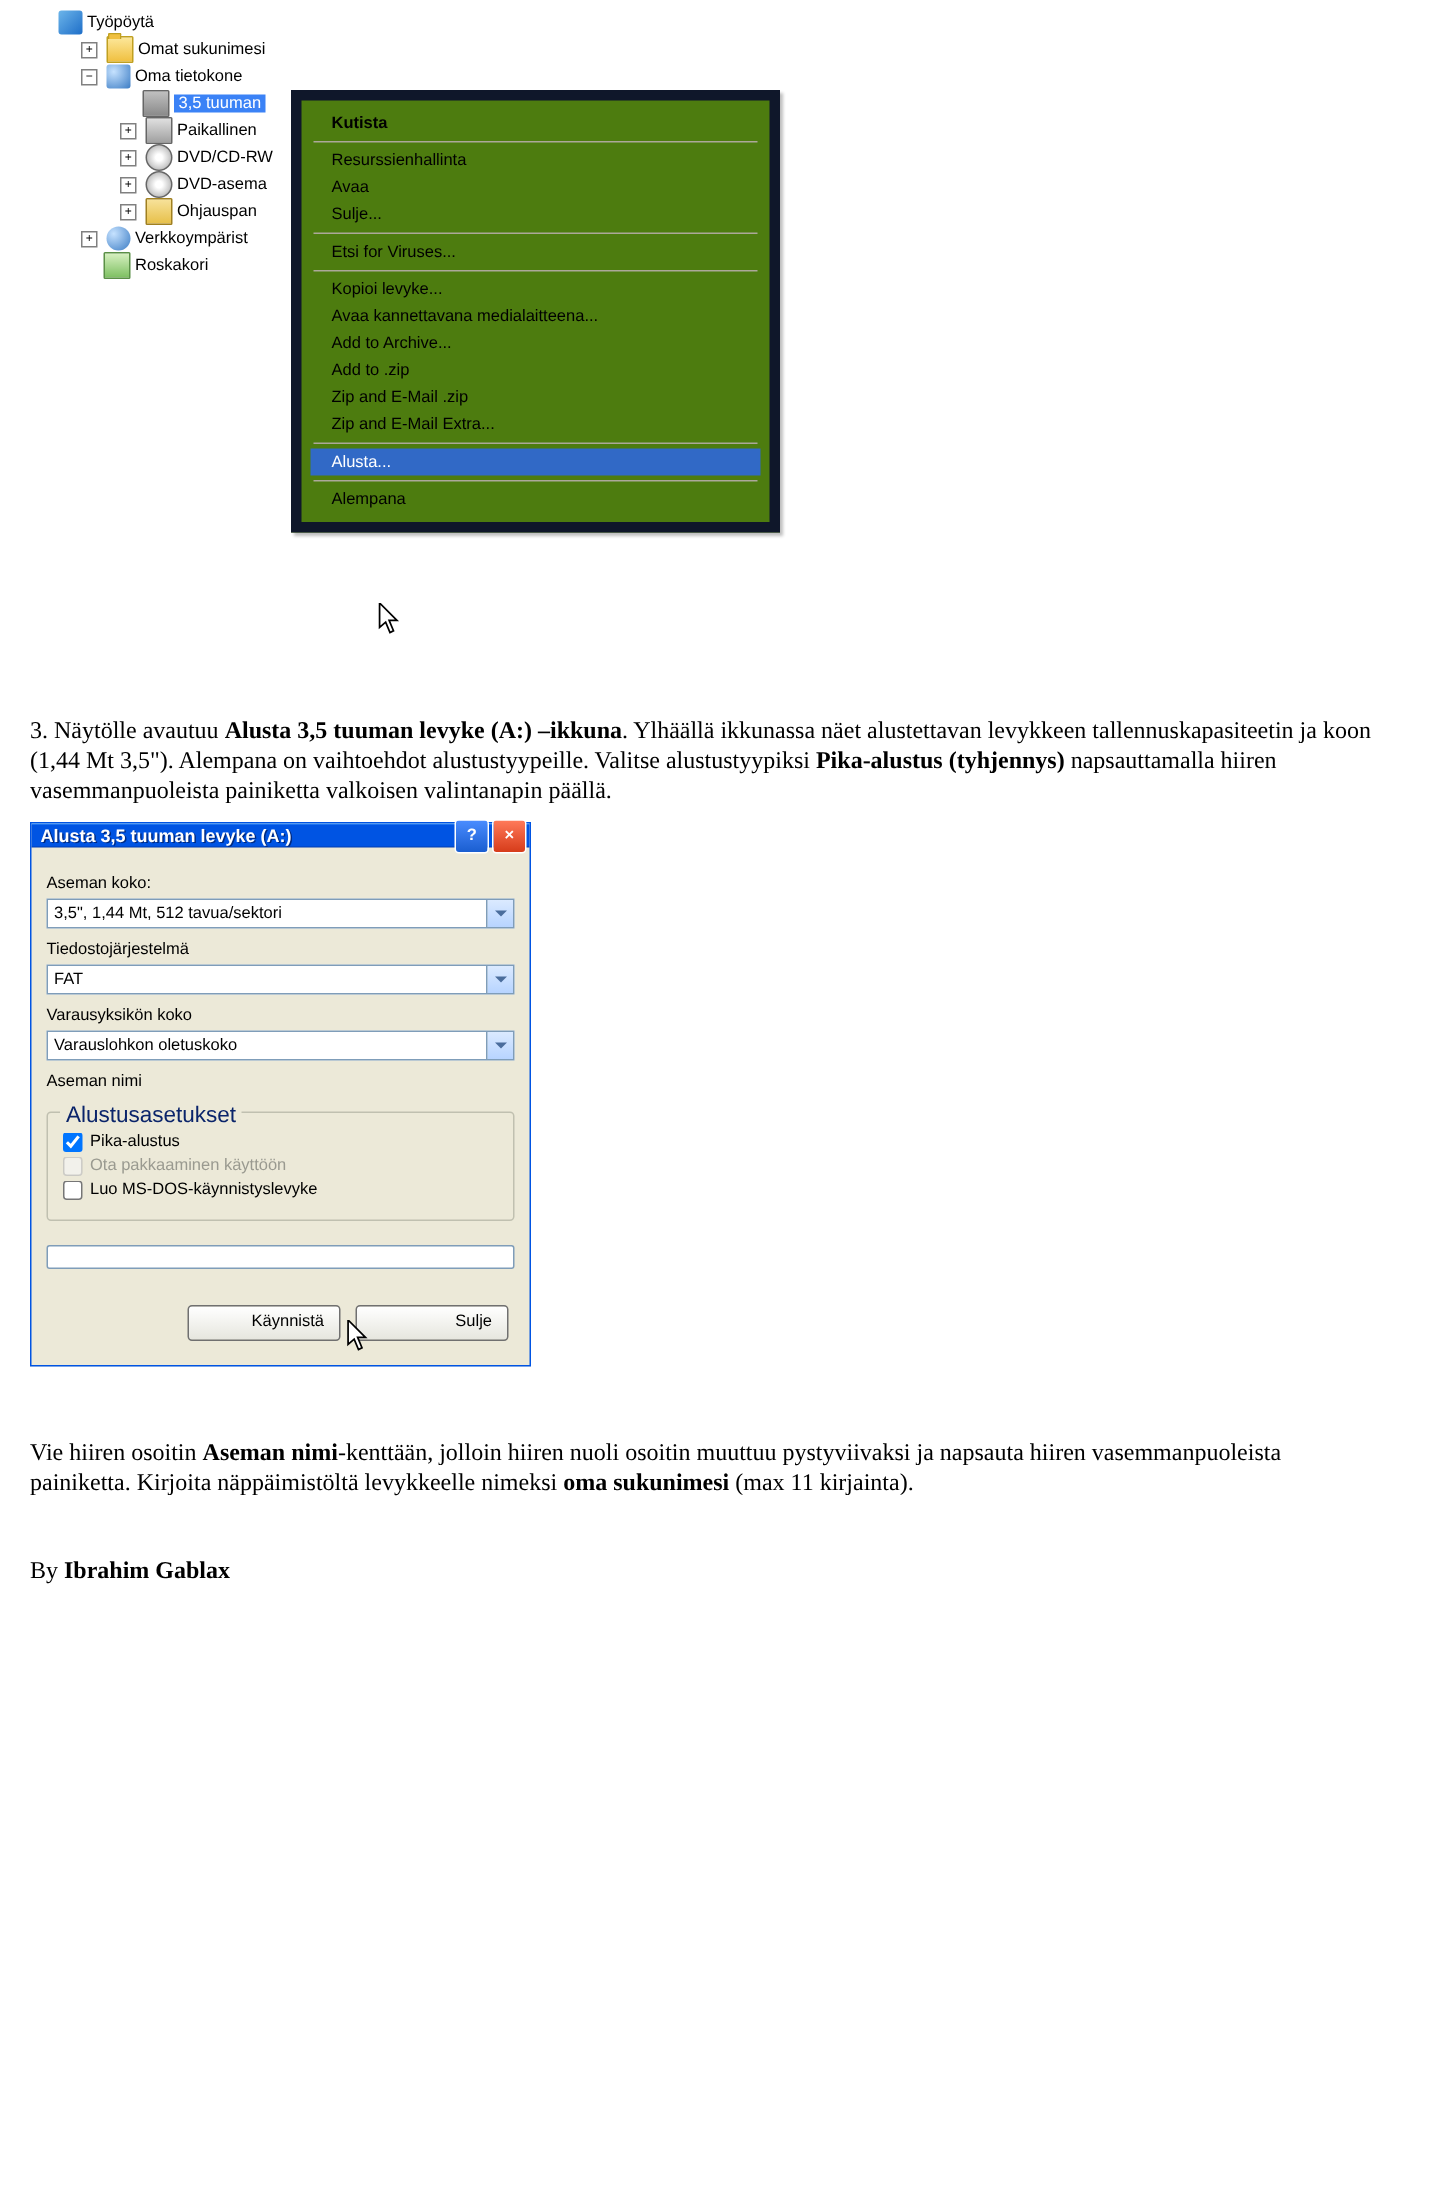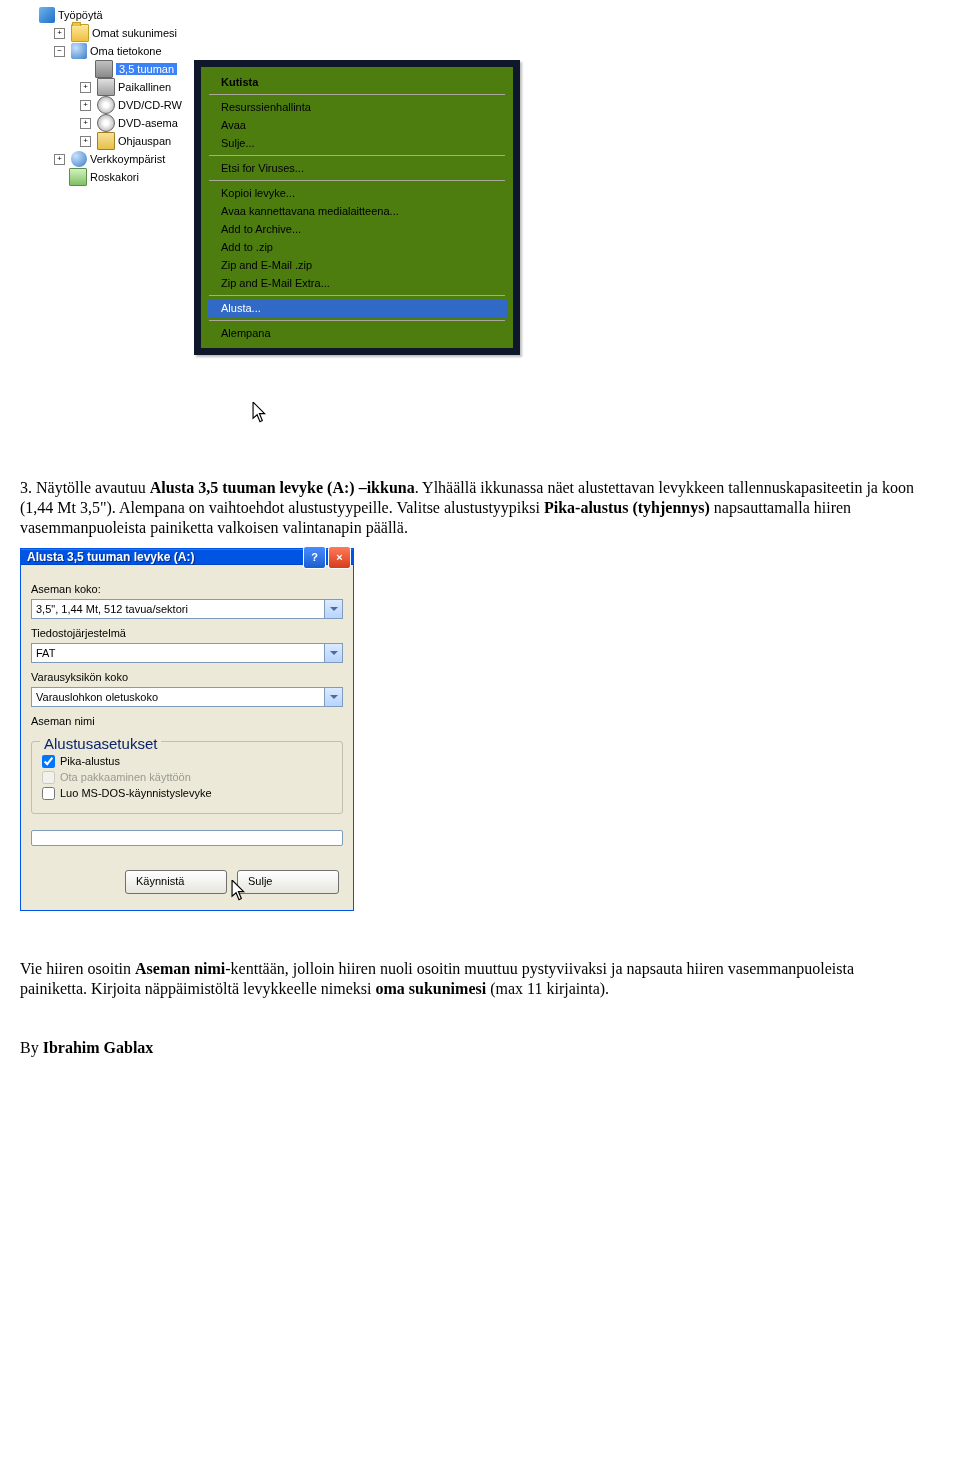--- a/index.html
+++ b/index.html
@@ -51,21 +51,21 @@
 .combo{position:relative;line-height:18px;padding-right:20px}
 .combo .arrow{position:absolute;right:0;top:0;width:17px;height:18px;border-left:1px solid #7f9db9;background:linear-gradient(#dbeaff,#b7d4ff);display:flex;align-items:center;justify-content:center}
 .combo .arrow::after{content:"";border:4px solid transparent;border-top-color:#4a6d9c;margin-top:3px}
 .group{border:1px solid #c0c0b0;border-radius:3px;margin:14px 0 0 0;padding:10px 10px 10px 10px;position:relative}
 .group .glabel{position:absolute;top:-7px;left:8px;background:#ece9d8;color:#0a246a;padding:0 4px;font-size:15px}
 .chk{display:flex;align-items:flex-start;margin:3px 0;font-size:11px}
 .chk input{margin:0 5px 0 0;width:13px;height:13px}
 .chk.dis{color:#9a9a90}
 .progress{height:14px;border:1px solid #7f9db9;background:#fff;margin:16px 0 0 0;border-radius:2px}
 .btnrow{position:absolute;bottom:16px;right:14px;display:flex;gap:10px}
-.wbtn{min-width:80px;height:22px;border:1px solid #707070;border-radius:3px;background:linear-gradient(#fff,#e6e6de);font-size:11px;text-align:left;line-height:20px;padding:0 10px}
+.wbtn{min-width:80px;height:22px;border:1px solid #707070;border-radius:3px;background:linear-gradient(#fff,#e6e6de);font-size:11px;text-align:right;line-height:20px;padding:0 10px}
 .cursor2{position:absolute;bottom:8px;left:210px;width:16px;height:22px}
 .author{font-family:"Times New Roman",serif;font-size:16px;margin:40px 0 0 0}
 </style>
 </head>
 <body>
 
 <div class="doc">
 
   <div class="explorer">
     <div class="tree">

